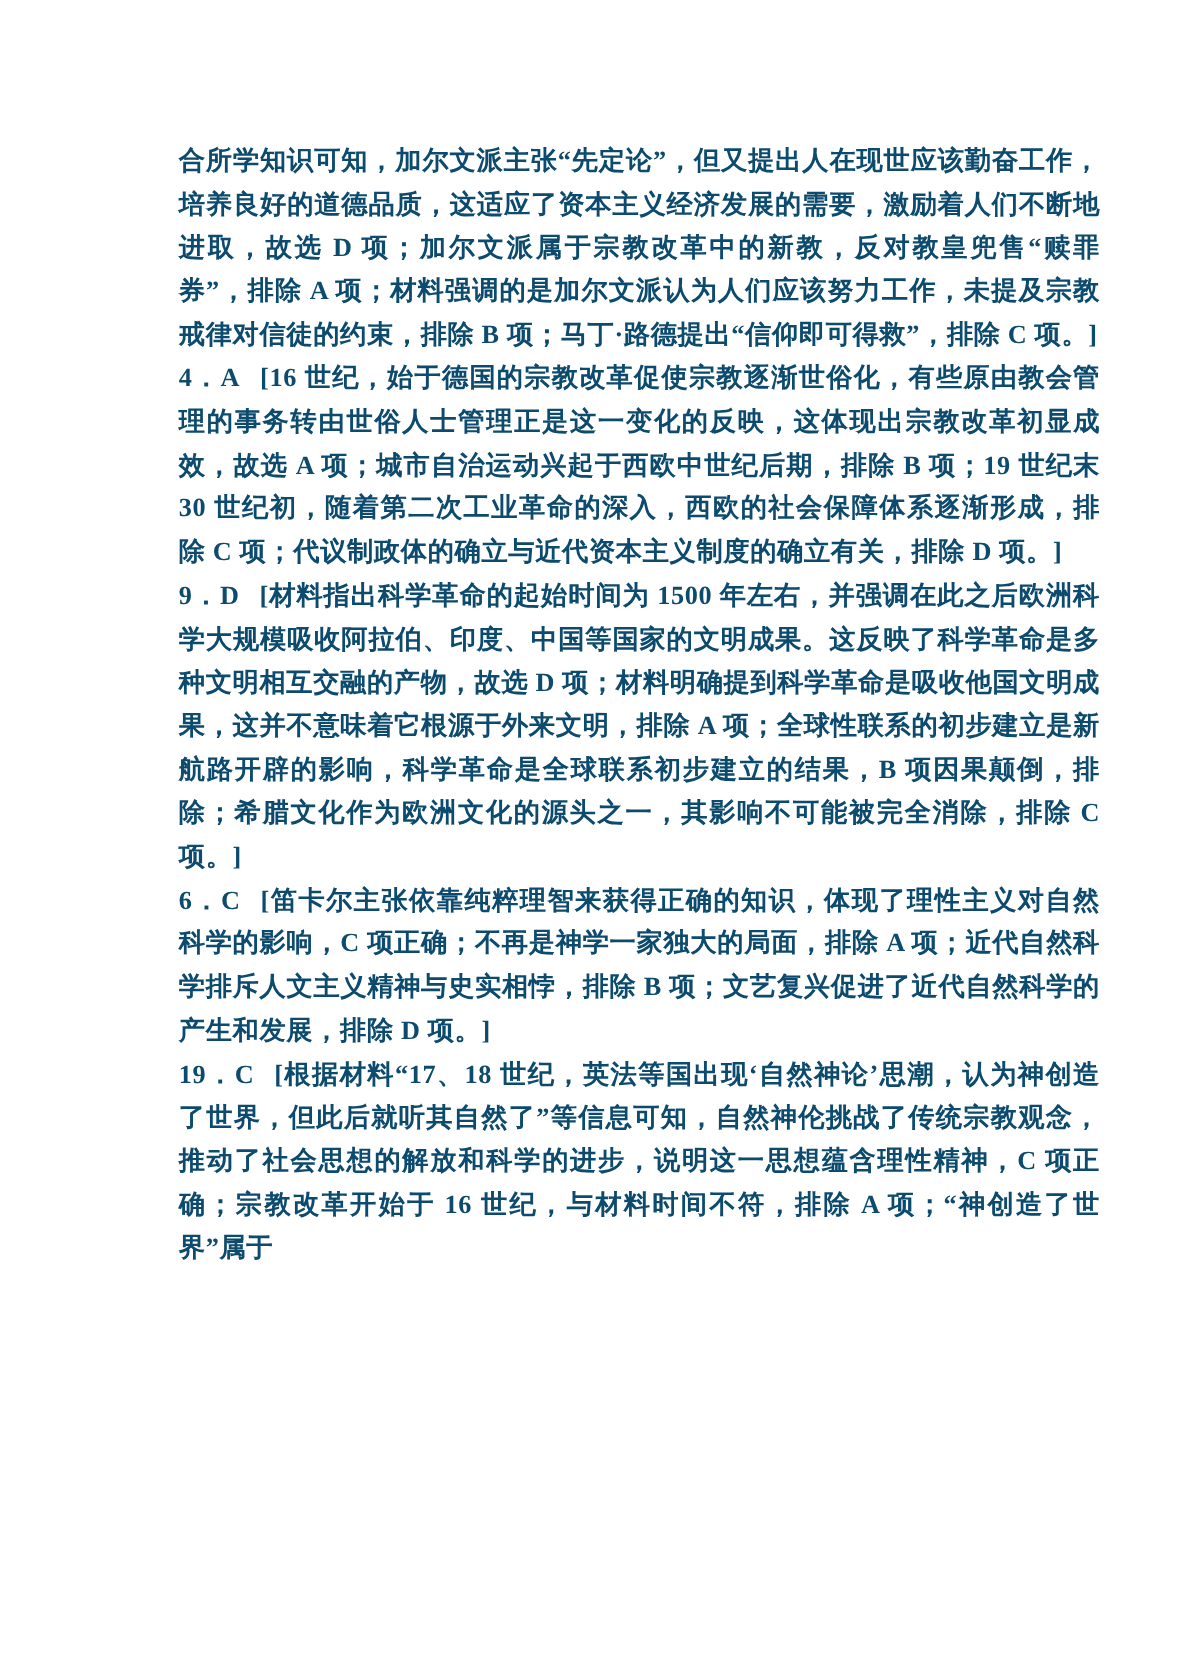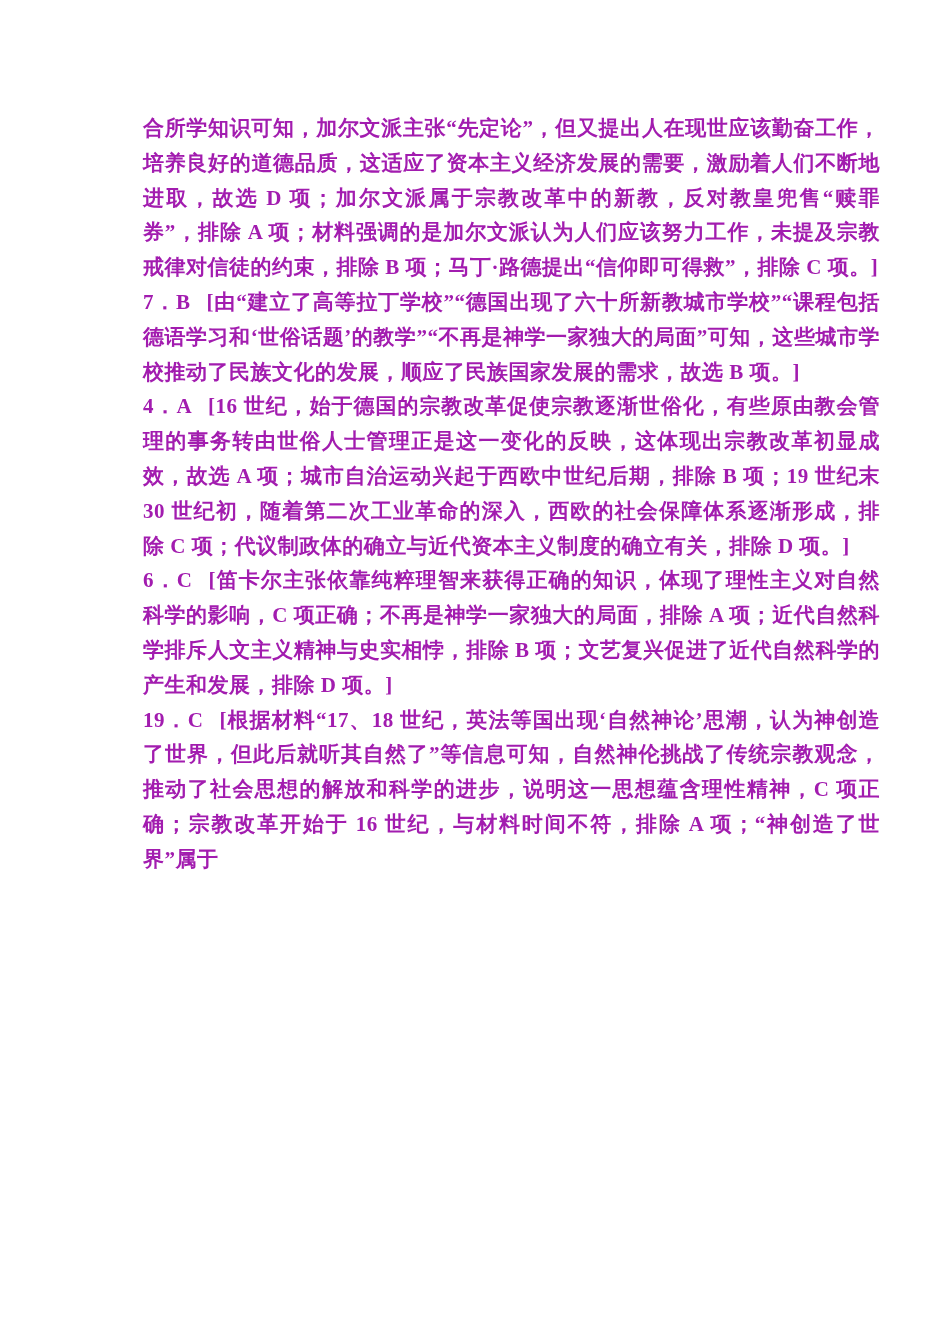--- a/index.html
+++ b/index.html
@@ -17,21 +17,21 @@
     width: 950px;
     height: 1344px;
     background: #ffffff;
     overflow: hidden;
   }
   .content {
     position: absolute;
     left: 143px;
     top: 111px;
     width: 737px;
-    color: #a21caf;
+    color: #0c4a6e;
     font-family: "Liberation Serif", "DejaVu Serif", serif;
     font-weight: bold;
     font-size: 21px;
     line-height: 34.8px;
     text-align: justify;
     letter-spacing: 0.5px;
   }
   .para {
     margin: 0;
     padding: 0;
@@ -42,24 +42,24 @@
   }
 </style>
 </head>
 <body>
 
 <div class="page">
   <div class="content">
 
     <p class="para"><span>合所学知识可知，加尔文派主张“先定论”，但又提出人在现世应该勤奋工作，培养良好的道德品质，这适应了资本主义经济发展的需要，激励着人们不断地进取，故选 D 项；加尔文派属于宗教改革中的新教，反对教皇兜售“赎罪券”，排除 A 项；材料强调的是加尔文派认为人们应该努力工作，未提及宗教戒律对信徒的约束，排除 B 项；马丁·路德提出“信仰即可得救”，排除 C 项。]</span></p>
 
-    <p class="para"><span class="q-label">7．B</span><span>[由“建立了高等拉丁学校”“德国出现了六十所新教城市学校”“课程包括德语学习和‘世俗话题’的教学”“不再是神学一家独大的局面”可知，这些城市学校推动了民族文化的发展，顺应了民族国家发展的需求，故选 B 项。]</span></p>
 
     <p class="para"><span class="q-label">4．A</span><span>[16 世纪，始于德国的宗教改革促使宗教逐渐世俗化，有些原由教会管理的事务转由世俗人士管理正是这一变化的反映，这体现出宗教改革初显成效，故选 A 项；城市自治运动兴起于西欧中世纪后期，排除 B 项；19 世纪末 30 世纪初，随着第二次工业革命的深入，西欧的社会保障体系逐渐形成，排除 C 项；代议制政体的确立与近代资本主义制度的确立有关，排除 D 项。]</span></p>
 
+    <p class="para"><span class="q-label">9．D</span><span>[材料指出科学革命的起始时间为 1500 年左右，并强调在此之后欧洲科学大规模吸收阿拉伯、印度、中国等国家的文明成果。这反映了科学革命是多种文明相互交融的产物，故选 D 项；材料明确提到科学革命是吸收他国文明成果，这并不意味着它根源于外来文明，排除 A 项；全球性联系的初步建立是新航路开辟的影响，科学革命是全球联系初步建立的结果，B 项因果颠倒，排除；希腊文化作为欧洲文化的源头之一，其影响不可能被完全消除，排除 C 项。]</span></p>
 
     <p class="para"><span class="q-label">6．C</span><span>[笛卡尔主张依靠纯粹理智来获得正确的知识，体现了理性主义对自然科学的影响，C 项正确；不再是神学一家独大的局面，排除 A 项；近代自然科学排斥人文主义精神与史实相悖，排除 B 项；文艺复兴促进了近代自然科学的产生和发展，排除 D 项。]</span></p>
 
 
     <p class="para"><span class="q-label">19．C</span><span>[根据材料“17、18 世纪，英法等国出现‘自然神论’思潮，认为神创造了世界，但此后就听其自然了”等信息可知，自然神伦挑战了传统宗教观念，推动了社会思想的解放和科学的进步，说明这一思想蕴含理性精神，C 项正确；宗教改革开始于 16 世纪，与材料时间不符，排除 A 项；“神创造了世界”属于</span></p>
 
   </div>
 </div>
 
 </body></html>

